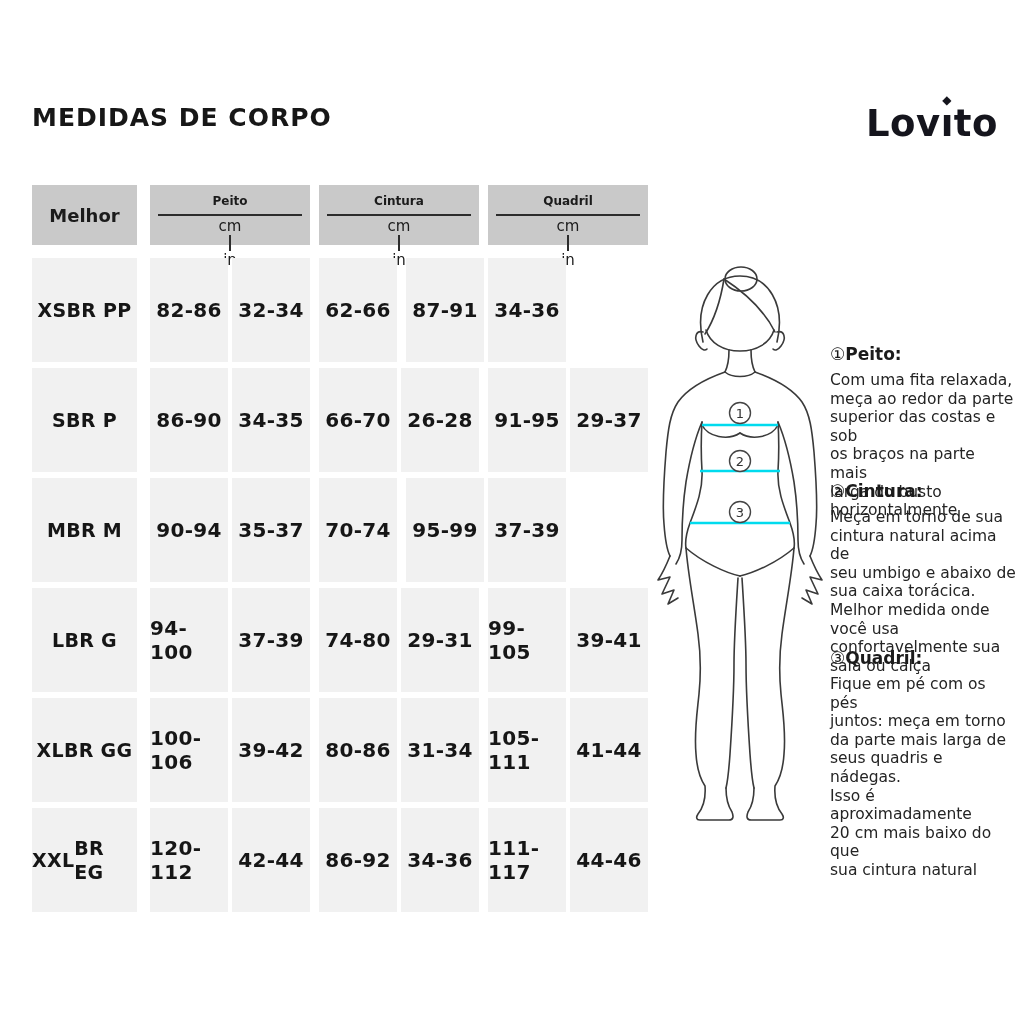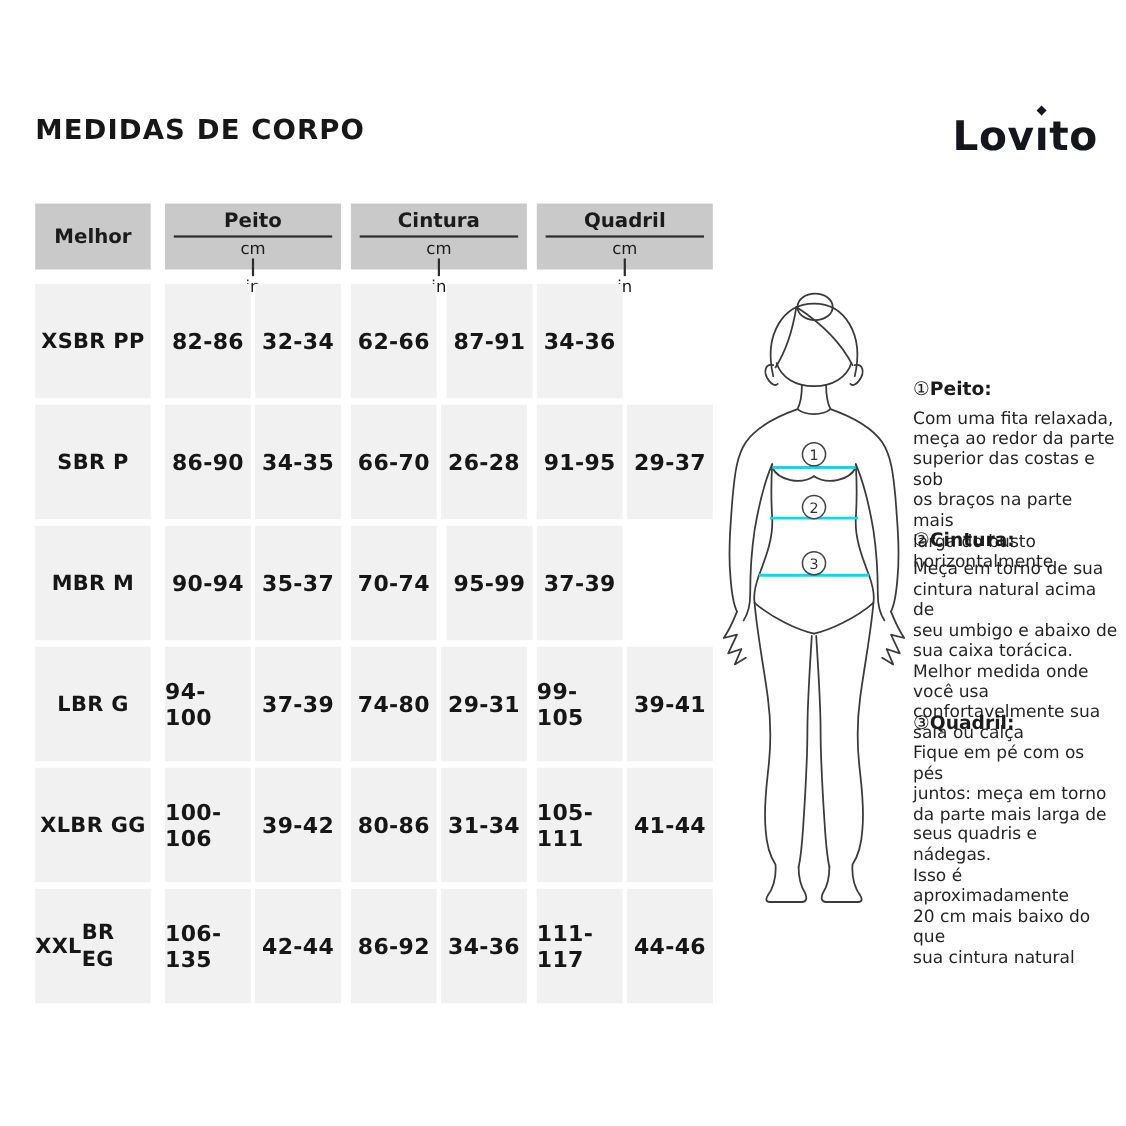--- a/index.html
+++ b/index.html
@@ -26,21 +26,21 @@
   .size-table{position:absolute;left:32px;top:185px;width:616px;}
   .thead{display:flex;margin-bottom:13px;}
   .h-size{
     width:105px;height:60px;background:#c9c9c9;display:flex;align-items:center;
     justify-content:center;font-size:18px;font-weight:bold;color:#1b1b1b;
   }
   .hgroup{
     width:160px;height:60px;background:#c9c9c9;box-sizing:border-box;
     padding-top:6px;color:#1b1b1b;
   }
-  .hg-title{text-align:center;font-size:18px;font-weight:bold;line-height:20px;}
+  .hg-title{text-align:center;font-size:12px;font-weight:bold;line-height:20px;}
   .hg-line{height:1.5px;background:#2c2c2c;margin:3px 8px 0 8px;}
   .hg-units{display:flex;align-items:center;margin-top:1px;flex-direction:column;}
   .hg-units span{flex:1;text-align:center;font-size:15px;font-weight:normal;}
   .vline{width:1.5px;height:16px;background:#2c2c2c;}
   .gap-big{margin-left:13px;}
   .gap-md{margin-left:9px;}
   .gap-sm{margin-left:4px;}
   .trow{display:flex;margin-bottom:6px;}
   .cell{
     background:#f1f1f1;height:104px;display:flex;align-items:center;
@@ -155,21 +155,21 @@
     <div class="cell c-val gap-md">80-86</div>
     <div class="cell c-val gap-sm">31-34</div>
     <div class="cell c-val gap-md">105-111</div>
     <div class="cell c-val gap-sm">41-44</div>
   </div>
   <div class="trow">
     <div class="cell c-size">
         <span>XXL</span>
         <span>BR EG</span>
       </div>
-    <div class="cell c-val gap-big">106-135</div>
+    <div class="cell c-val gap-big">120-112</div>
     <div class="cell c-val gap-sm">42-44</div>
     <div class="cell c-val gap-md">86-92</div>
     <div class="cell c-val gap-sm">34-36</div>
     <div class="cell c-val gap-md">111-117</div>
     <div class="cell c-val gap-sm">44-46</div>
   </div>
 </div>
 
 <div class="figure-wrap">
   <svg width="190" height="565" viewBox="0 0 190 565">

